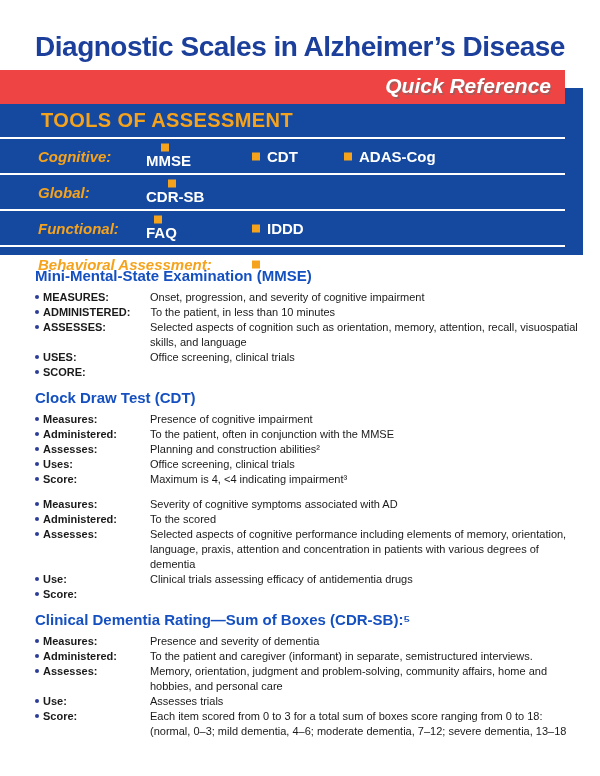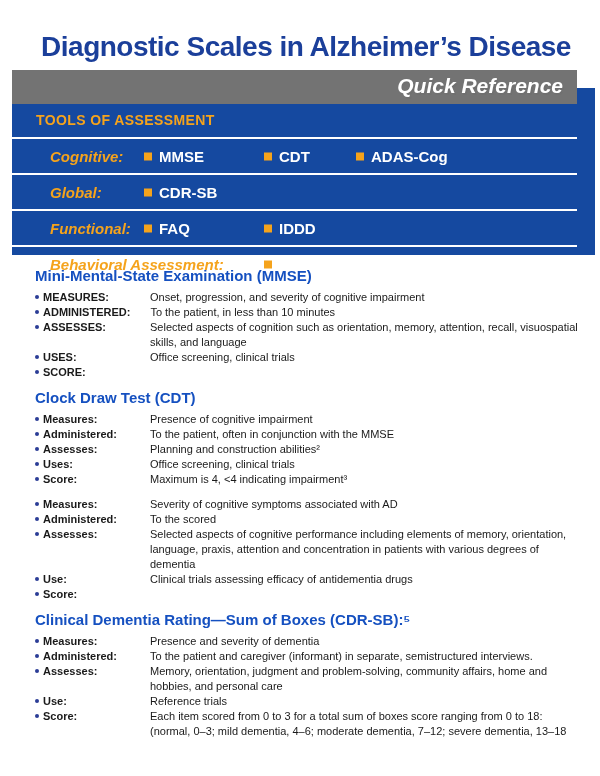--- a/index.html
+++ b/index.html
@@ -1,47 +1,47 @@
 <!DOCTYPE html>
 <html><head>
 <meta charset="utf-8">
 <style>
   * { margin:0; padding:0; box-sizing:border-box; }
   html,body { width:600px; height:776px; background:#ffffff; overflow:hidden;
               font-family:"Liberation Sans", sans-serif; }
   .page { position:relative; width:600px; height:776px; background:#fff; }
 
   
-  .header-zone { position:relative; height:268px;margin-left:12px; }
+  .header-zone { position:relative; height:268px; }
   .page-title { position:absolute; top:31px; left:0; width:100%;
                 text-align:center; font-size:28px; font-weight:bold;
                 color:#1B3F9A; letter-spacing:-0.5px; }
   .banner-step { position:absolute; top:88px; left:565px; width:18px; height:17px;
                  background:#1549A0; }
   .orange-band { position:absolute; top:70px; left:0; width:565px; height:44px;
-                 background:#737373; }
+                 background:#ef4444; }
   .banner-label { position:absolute; right:14px; top:4px; font-size:21px;
                   font-weight:bold; font-style:italic; color:#ffffff;
                   text-shadow:1.5px 1.5px 0 rgba(110,110,110,0.55); }
 
   
   .tools-panel { position:absolute; top:104px; left:0; width:583px; height:151px;
                  background:#1549A0; }
-  .tp-header { height:33px; line-height:33px; padding-left:24px; color:#F5A31C;
-               font-size:14px; font-weight:bold; letter-spacing:0.4px; }
+  .tp-header { height:33px; line-height:33px; padding-left:41px; color:#F5A31C;
+               font-size:20px; font-weight:bold; letter-spacing:0.4px; }
   .tp-sep { width:565px; height:2px; background:#ffffff; }
   .tp-row { position:relative; height:34px; }
   .tp-cat { position:absolute; left:38px; top:50%; transform:translateY(-50%);
             color:#F5A31C; font-size:15px; font-weight:bold; font-style:italic; }
   .tp-item { position:absolute; top:50%; transform:translateY(-50%);
              display:flex; align-items:center; color:#ffffff; font-size:15px;
              font-weight:bold; white-space:nowrap; }
   .tp-item .sq { display:inline-block; width:8px; height:8px; background:#F5A31C;
                  margin-right:7px; }
-  .c1 { left:132px; } .c2 { left:252px; } .c3 { left:344px; }
+  .c1 { left:146px;flex-direction:column; } .c2 { left:252px; } .c3 { left:344px; }
 
   
   .content { padding:0 22px 0 35px; }
   .scale-section { margin-bottom:10px; }
   .scale-section h2 { font-size:15px; line-height:16px; font-weight:bold;
                       color:#1550C0; margin:0 0 6px 0; }
   .attr { display:flex; align-items:flex-start; line-height:15px;gap:20px; }
   .attr-label-cell { flex:0 0 95px; display:flex; align-items:flex-start; }
   .dot { flex:0 0 auto; width:4px; height:4px; border-radius:50%;
          background:#2B3D96; margin:5px 4px 0 0; }
@@ -251,21 +251,21 @@
             <i class="dot"></i>
             <span class="attr-label">Assesses:</span>
           </span>
         <span class="attr-value">Memory, orientation, judgment and problem-solving, community affairs, home and hobbies, and personal care</span>
       </div>
       <div class="attr">
         <span class="attr-label-cell">
             <i class="dot"></i>
             <span class="attr-label">Use:</span>
           </span>
-        <span class="attr-value">Reference trials</span>
+        <span class="attr-value">Assesses trials</span>
       </div>
       <div class="attr">
         <span class="attr-label-cell">
             <i class="dot"></i>
             <span class="attr-label">Score:</span>
           </span>
         <span class="attr-value">Each item scored from 0 to 3 for a total sum of boxes score ranging from 0 to 18: (normal, 0–3; mild dementia, 4–6; moderate dementia, 7–12; severe dementia, 13–18</span>
       </div>
     </section>
 

